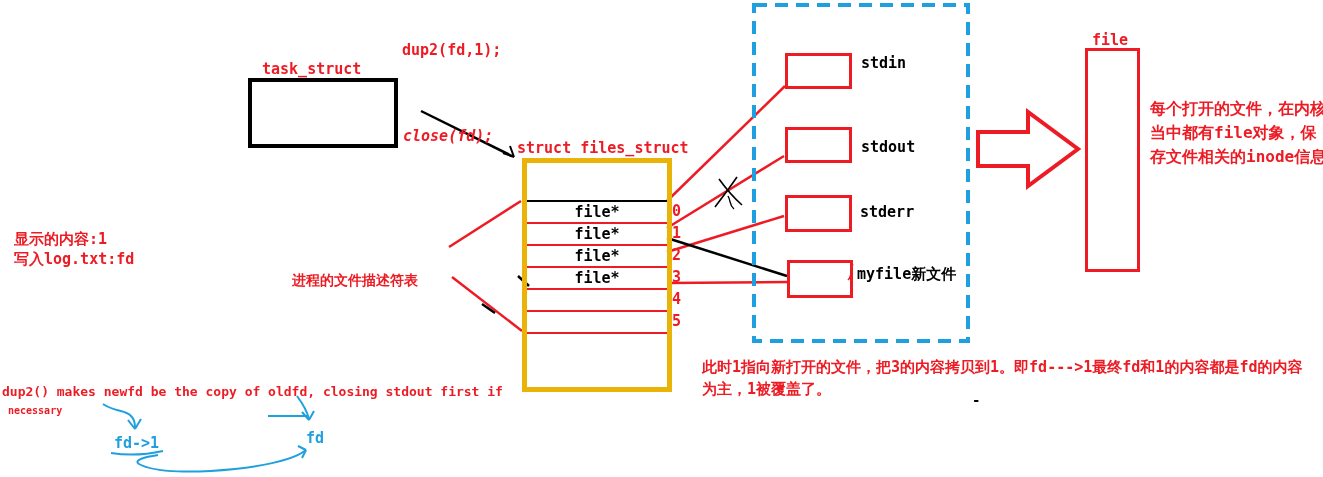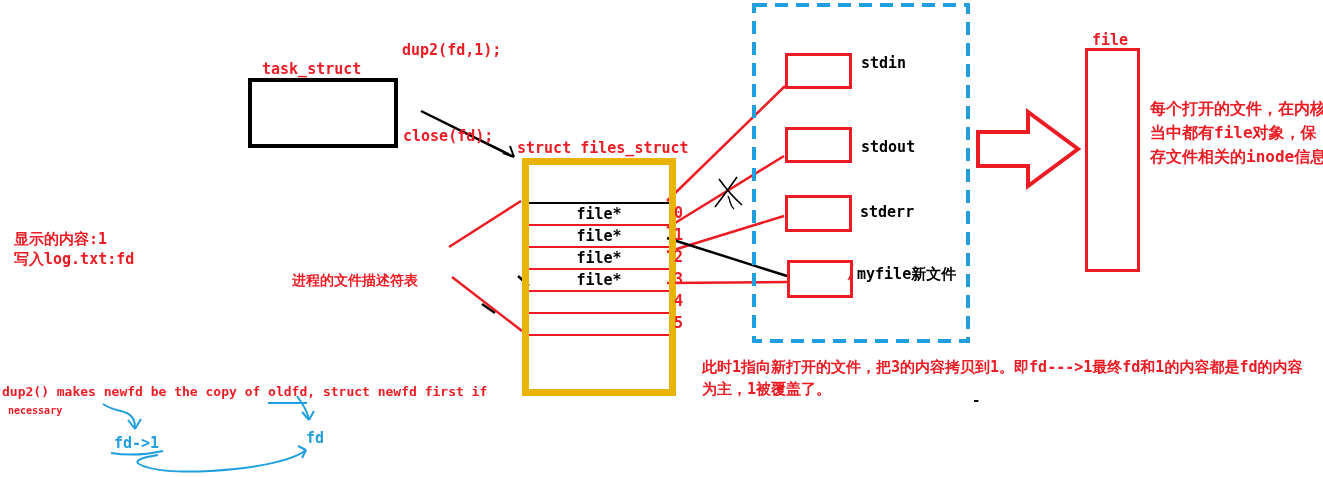--- a/index.html
+++ b/index.html
@@ -10,29 +10,29 @@
   .red{color:#ed1c24;}
   .blk{color:#000;}
   .blue{color:#1f9fdf;}
   svg.overlay{position:absolute;left:0;top:0;z-index:1;}
   .box{position:absolute;background:transparent;z-index:2;}
   .task-box{left:248px;top:78px;width:142px;height:62px;border:4px solid #000;}
   .stdio-box{border:3px solid #ed1c24;width:61px;height:30px;}
   .file-box{left:1085px;top:48px;width:49px;height:218px;border:3px solid #ed1c24;}
   
   .files-table{position:absolute;left:522px;top:158px;width:140px;height:224px;
-               border:7px solid #eab308;display:flex;flex-direction:column;z-index:2;}
+               border:5px solid #eab308;display:flex;flex-direction:column;z-index:2;}
   .ft-header{height:37px;}
   .ft-row{position:relative;height:22px;box-sizing:border-box;border-top:2px solid #ed1c24;
           display:flex;align-items:center;justify-content:center;}
   .ft-row.first{border-top:2px solid #000;}
   .ft-val{font-size:15px;font-weight:bold;color:#000;}
   .ft-idx{position:absolute;right:-14px;top:0px;font-size:15px;font-weight:bold;color:#ed1c24;}
   .ft-footer{flex:1;border-top:2px solid #ed1c24;}
-  .oldfd-u{border-bottom:2px solid #1f9fdf;padding-bottom:3px;}
+  .oldfd-u{border-bottom:2px solid #1f9fdf;padding-bottom:16px;}
 </style>
 </head>
 <body>
 
 <div class="canvas">
 
   <svg class="overlay" width="1323" height="477" viewBox="0 0 1323 477">
 
     <g>
       <path d="M421,111 L512,156" stroke="#000" stroke-width="2.5" fill="none"></path>
@@ -74,21 +74,21 @@
       <path d="M302,412 L309,420 M314,411 L309,420" stroke="#1f9fdf" stroke-width="2" fill="none"></path>
       <path d="M111,453 Q136,457 163,451" stroke="#1f9fdf" stroke-width="2" fill="none"></path>
       <path d="M158,455 C145,457 133,460 139,464 C155,473 195,473 235,469 C270,465 295,459 306,450" stroke="#1f9fdf" stroke-width="2" fill="none"></path>
       <path d="M298,446 L306,450 M302,458 L306,450" stroke="#1f9fdf" stroke-width="2" fill="none"></path>
     </g>
   </svg>
 
   <div class="t red mono" style="left:402px;top:42px;font-size:15px;z-index:3;">dup2(fd,1);</div>
   <div class="t red mono" style="left:262px;top:61px;font-size:15px;z-index:3;">task_struct</div>
   <div class="box task-box"></div>
-  <div class="t red mono" style="left:403px;top:128px;font-size:15px;z-index:3;">close(fd);</div>
+  <div class="t red mono" style="left:403px;top:128px;font-size:15px;z-index:3;font-style:italic;">close(fd);</div>
 
   <div class="t red" style="left:14px;top:231px;font-size:15px;">显示的内容:1</div>
   <div class="t red" style="left:14px;top:251px;font-size:15px;">写入log.txt:fd</div>
 
   <div class="t red" style="left:292px;top:272px;font-size:14px;">进程的文件描述符表</div>
 
   <div class="t red mono" style="left:517px;top:140px;font-size:15px;">struct files_struct</div>
   <div class="files-table">
     <div class="ft-header"></div>
     <div class="ft-row first">
@@ -130,18 +130,18 @@
   <div class="t red mono" style="left:1092px;top:32px;font-size:15px;">file</div>
   <div class="box file-box"></div>
   <div class="t red" style="left:1150px;top:100px;font-size:16px;">每个打开的文件，在内核</div>
   <div class="t red" style="left:1150px;top:124px;font-size:16px;">当中都有file对象，保</div>
   <div class="t red" style="left:1150px;top:148px;font-size:16px;">存文件相关的inode信息</div>
 
   <div class="t red" style="left:702px;top:359px;font-size:15px;">此时1指向新打开的文件，把3的内容拷贝到1。即fd---&gt;1最终fd和1的内容都是fd的内容</div>
   <div class="t red" style="left:702px;top:381px;font-size:15px;">为主，1被覆盖了。</div>
   <div class="t blk" style="left:972px;top:392px;font-size:14px;">-</div>
 
-  <div class="t red mono" style="left:2px;top:385px;font-size:13px;"><span>dup2() makes newfd be the copy of </span><span class="oldfd-u">oldfd</span><span>, struct newfd first if</span></div>
+  <div class="t red mono" style="left:2px;top:385px;font-size:13px;"><span>dup2() makes newfd be the copy of </span><span class="oldfd-u">oldfd</span><span>, closing stdout first if</span></div>
   <div class="t red mono" style="left:8px;top:405px;font-size:10px;">necessary</div>
   <div class="t blue mono" style="left:114px;top:435px;font-size:15px;">fd-&gt;1</div>
   <div class="t blue mono" style="left:306px;top:430px;font-size:15px;">fd</div>
 
 </div>
 
 </body></html>

